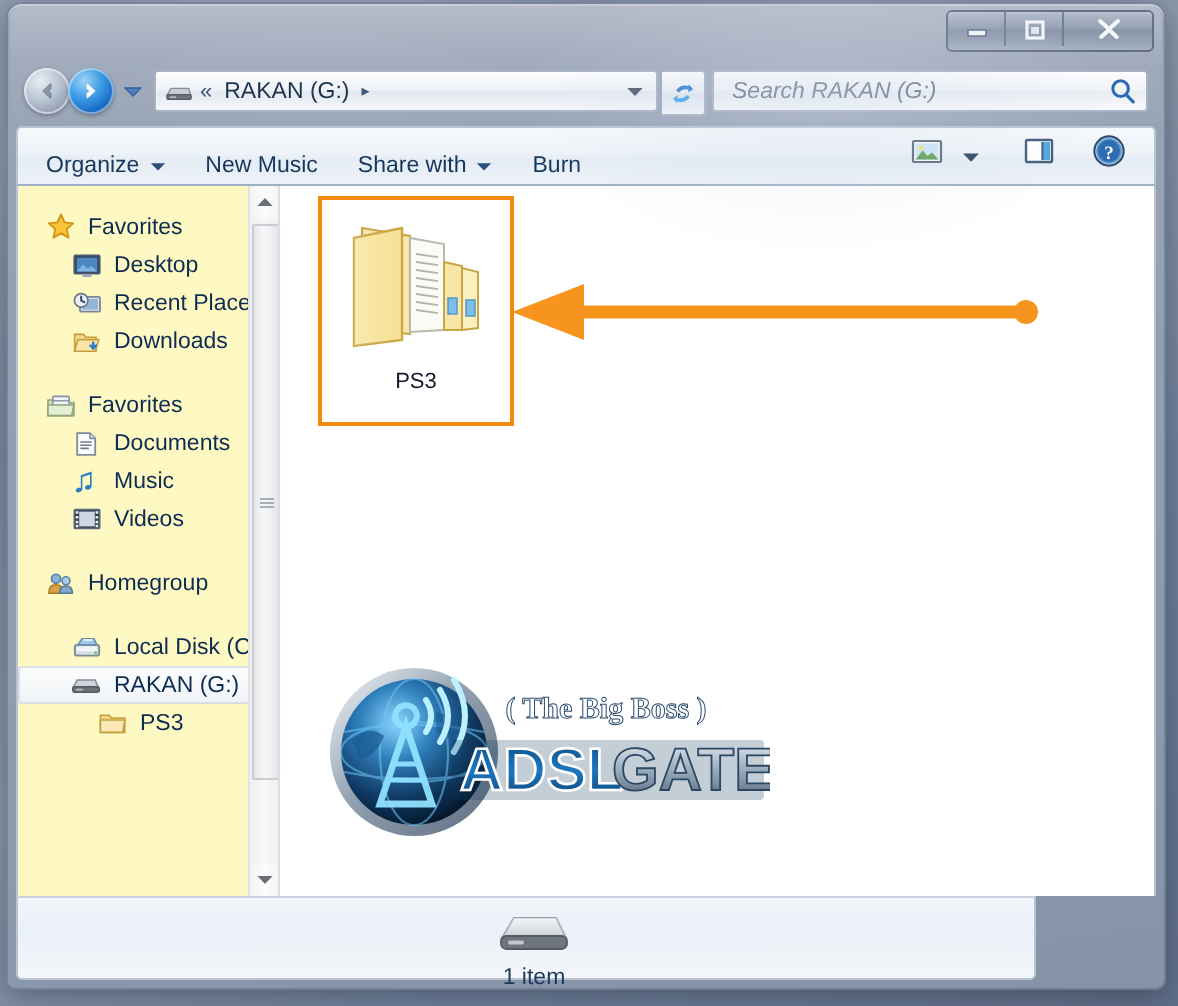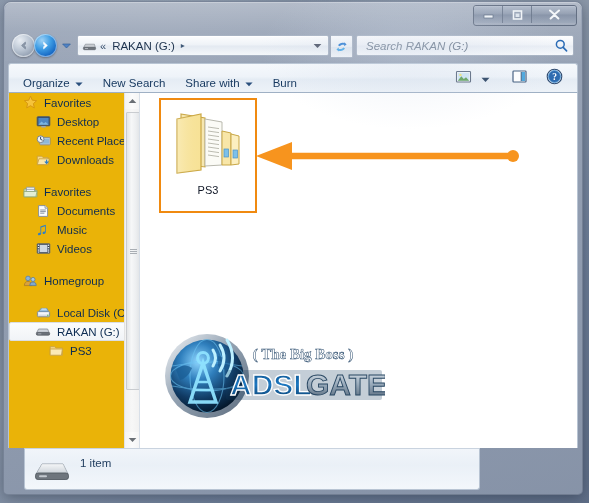--- a/index.html
+++ b/index.html
@@ -229,23 +229,24 @@
     border-right: 1px solid #b8c4d3;
     box-sizing: border-box;
     display: flex;
     overflow: hidden;
   }
 
   #sidebar {
     position: relative;
     width: 131px;
     height: 100%;
-    background: #eab308;
+    background: #fef9c3;
     border-right: 1px solid #d8dfe8;
     box-sizing: border-box;
+    padding-top: 11px;
     overflow: hidden;
   }
   .nav-group { margin-bottom: 2px; }
   .nav-row {
     display: flex;
     align-items: center;
     height: 19px;
     padding-left: 12px;
     gap: 6px;
     font-size: 11.5px;
@@ -340,31 +341,32 @@
   #watermark {
     position: absolute;
     left: 20px; top: 235px;
     width: 225px; height: 100px;
     pointer-events: none;
   }
 
   
   #statusbar {
     position: absolute;
-    left: 20px; top: 446px;
-    width: 456px; height: 42px;
+    left: 4px; top: 446px;
+    width: 510px; height: 42px;
     background: linear-gradient(180deg, #f1f5fa 0%, #eaf0f7 40%, #f3f7fb 100%);
     border: 1px solid #b8c4d3;
     border-top: 1px solid #c9d3df;
     border-radius: 0 0 3px 3px;
     box-sizing: border-box;
     display: flex;
     align-items: center;
     padding-left: 8px;
     gap: 9px;
+    flex-direction: column;
   }
   #statusbar .st-text {
     font-size: 11.5px;
     color: #1d3a5c;
     position: relative;
     top: -6px;
   }
   #status-driveicon { position: relative; top: 4px; }
 
   .noselect { user-select: none; -webkit-user-select: none; }
@@ -459,21 +461,21 @@
       <div class="cmd-item">
         <span>Organize</span>
         <span>
           <svg width="8" height="5" viewBox="0 0 8 5">
               <path d="M0.4 0.6 L4 4.2 L7.6 0.6 Z" fill="#2a4f7d"></path>
             </svg>
         </span>
       </div>
 
       <div class="cmd-item">
-        <span>New Search</span>
+        <span>New Music</span>
       </div>
 
       <div class="cmd-item">
         <span>Share with</span>
         <span>
           <svg width="8" height="5" viewBox="0 0 8 5">
               <path d="M0.4 0.6 L4 4.2 L7.6 0.6 Z" fill="#2a4f7d"></path>
             </svg>
         </span>
       </div>

